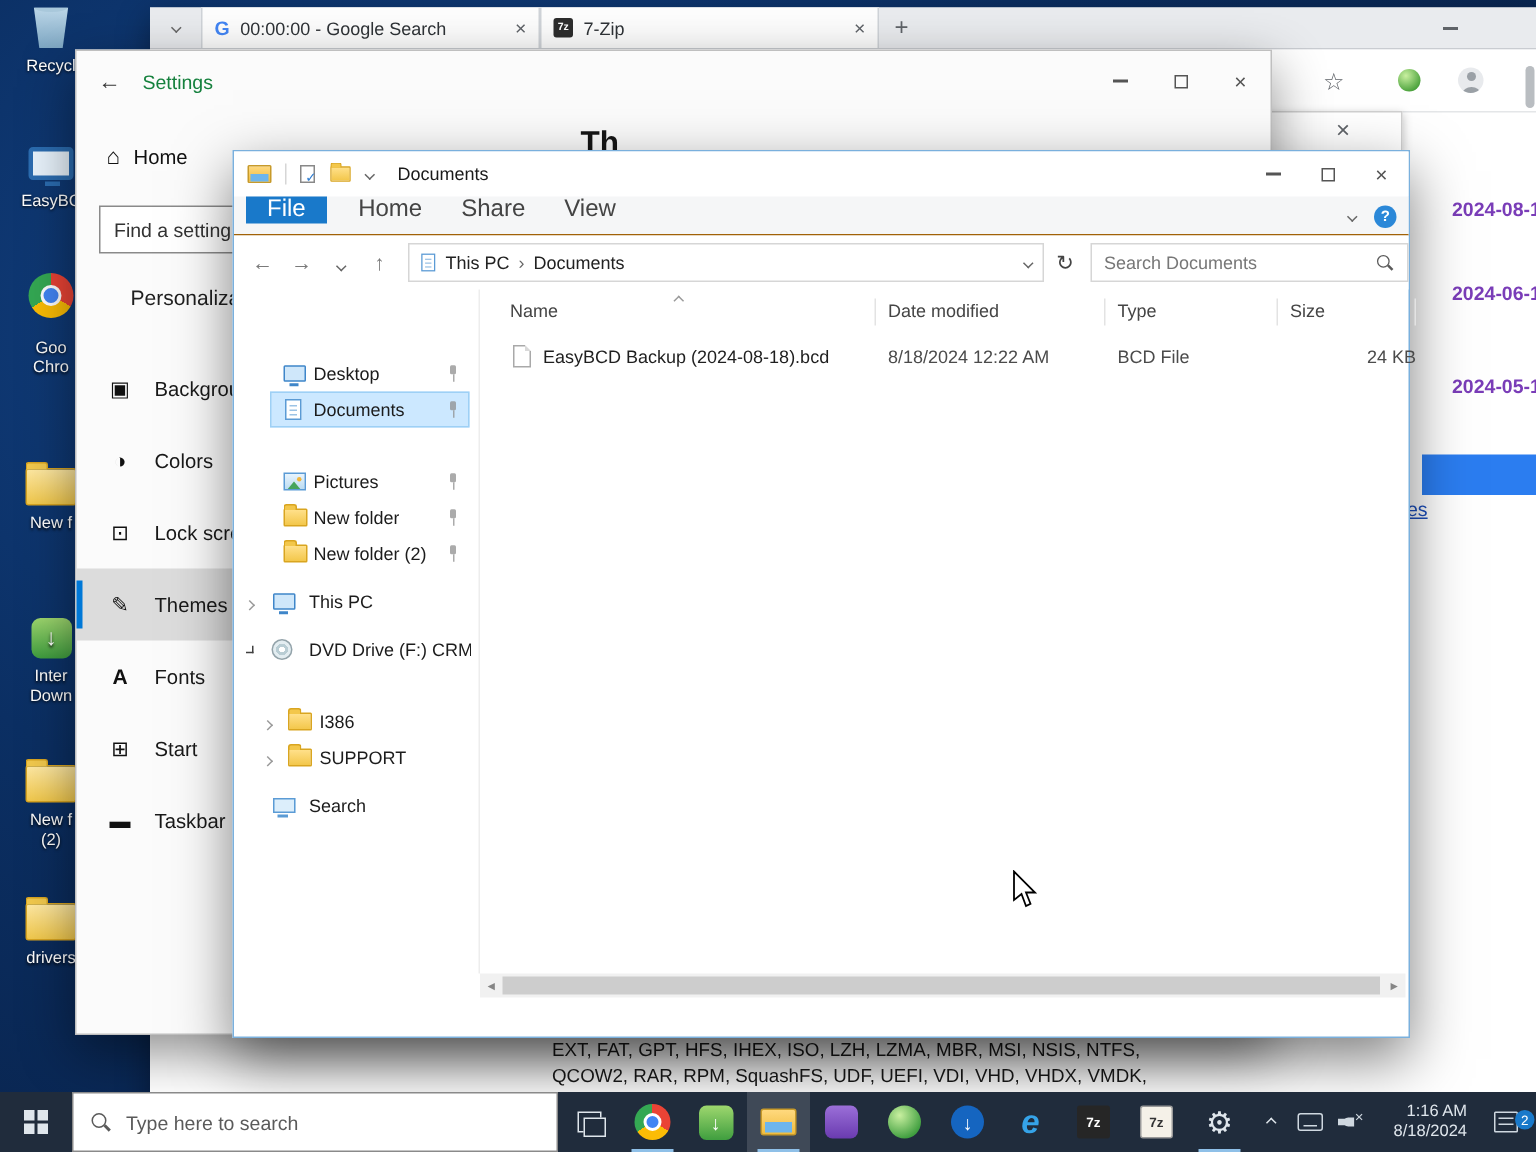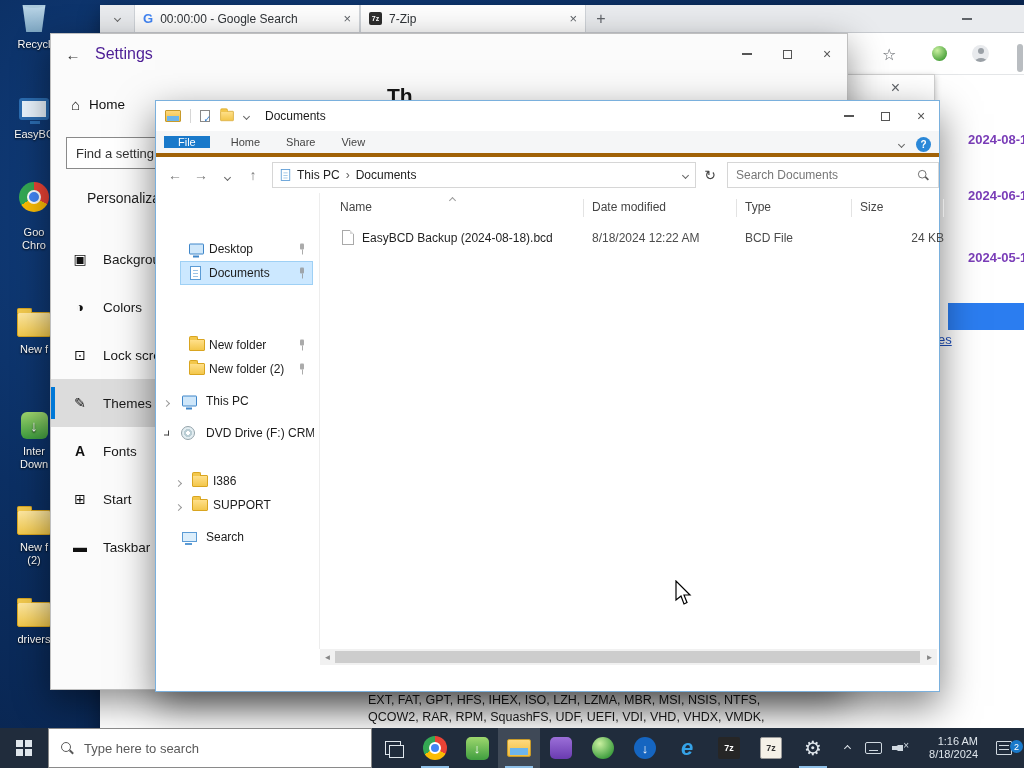--- a/index.html
+++ b/index.html
@@ -85,21 +85,21 @@
   .pg-sel{position:absolute;background:#2b7df0}
   .pg-link{position:absolute;color:#1d4fbd;font-size:13px;text-decoration:underline}
   .pg-formats{position:absolute;font-size:12.5px;color:#1a1a1a;white-space:nowrap;line-height:17px}
   .vchip{position:absolute;right:1px;top:44px;width:6px;height:28px;background:#b9bdc1;border-radius:3px;z-index:6}
   .notifbar{position:absolute;left:780px;top:74px;width:155px;height:27px;background:#fff;border:1px solid #cfcfcf;box-shadow:0 2px 6px rgba(0,0,0,.25);z-index:6;display:flex;align-items:center;justify-content:flex-end;padding-right:34px;color:#5f6368}
 
   
   .settings{left:50px;top:33px;width:798px;height:657px;background:#fbfbfb;z-index:10;box-shadow:0 12px 34px rgba(0,0,0,.45);border:1px solid #bfbfbf}
   .s-title{position:absolute;left:0;top:0;right:0;height:40px;display:flex;align-items:center}
   .s-back{width:44px;text-align:center;color:#333;font-size:15px}
-  .s-name{font-size:16px;color:#4c1d95}
+  .s-name{font-size:13px;color:#15803d}
   .s-ctrls{position:absolute;right:0;top:0;height:40px;display:flex}
   .wc{width:40px;height:100%;display:flex;align-items:center;justify-content:center;color:#555;font-size:14px}
   .s-home{position:absolute;left:20px;top:62px;display:flex;align-items:center;gap:9px;font-size:13.5px;color:#111}
   .s-home .g{font-size:15px}
   .s-search{position:absolute;left:15px;top:103px;width:205px;height:32px;border:1px solid #8a8a8a;background:#fff;display:flex;align-items:center;padding:0 9px}
   .s-search input{width:100%;font-size:13px;color:#222}
   .s-search input::placeholder{color:#333;opacity:1}
   .s-section{position:absolute;left:36px;top:156px;font-size:14px;color:#1f1f1f}
   .s-nav{position:absolute;left:0;top:201px;width:300px}
   .s-item{position:relative;height:48px;display:flex;align-items:center;gap:14px;padding-left:20px;font-size:13.5px;color:#191919}
@@ -117,21 +117,21 @@
   .s-frag{position:absolute;left:336px;top:50px;font-size:21px;font-weight:600;color:#151515}
 
   
   .explorer{left:155px;top:100px;width:785px;height:592px;background:#fff;z-index:20;border:1px solid #7ab0dd;box-shadow:0 14px 36px rgba(0,0,0,.5)}
   .e-title{position:absolute;left:0;top:0;right:0;height:30px;background:#fff;display:flex;align-items:center}
   .e-qat{display:flex;align-items:center;gap:9px;padding-left:9px}
   .qat-sep{width:1px;height:14px;background:#d6d6d6}
   .e-name{margin-left:16px;font-size:12px;color:#1a1a1a}
   .e-ctrls{position:absolute;right:0;top:0;height:30px;display:flex}
   .e-ctrls .wc{width:36px}
-  .ribbon{position:absolute;left:0;top:30px;right:0;height:26px;background:#f5f6f7;border-bottom:4px solid #a16207;display:flex;align-items:center;font-size:11px;color:#444}
+  .ribbon{position:absolute;left:0;top:30px;right:0;height:26px;background:#f5f6f7;border-bottom:1px solid #a16207;display:flex;align-items:flex-start;font-size:16px;color:#444}
   .rtab{display:flex;align-items:center;padding:0 13px}
   .rtab.file{background:#1979ca;color:#fff;margin-left:8px;padding:0 14px}
   .r-right{position:absolute;right:8px;top:0;height:26px;display:flex;align-items:center;gap:12px}
   .addr{position:absolute;left:0;top:56px;right:0;height:36px;background:#fff;display:flex;align-items:center}
   .a-btn{width:26px;text-align:center;color:#7a7a7a;font-size:14px}
   .a-box{margin-left:6px;width:424px;height:26px;border:1px solid #d6d6d6;display:flex;align-items:center;gap:6px;padding:0 7px;font-size:12px;color:#222}
   .a-box .spacer{flex:1}
   .a-refresh{width:28px;text-align:center;color:#444;font-size:14px}
   .a-search{margin-left:3px;width:212px;height:26px;border:1px solid #d6d6d6;display:flex;align-items:center;padding:0 8px}
   .a-search input{flex:1;font-size:12px;color:#222}
@@ -384,20 +384,25 @@
       <span class="ic-monitor" style="left:33px"></span>
       <span class="lbl" style="left:53px">Desktop</span>
       <span class="pin"></span>
     </div>
     <div class="nrow" style="top:68px">
       <span class="nsel" style="transform:none;top:0"></span>
       <span class="ic-doc" style="left:34px"></span>
       <span class="lbl" style="left:53px">Documents</span>
       <span class="pin"></span>
     </div>
+    <div class="nrow" style="top:116px">
+      <span class="ic-pic" style="left:33px"></span>
+      <span class="lbl" style="left:53px">Pictures</span>
+      <span class="pin"></span>
+    </div>
     <div class="nrow" style="top:140px">
       <span class="ic-folder" style="left:33px"></span>
       <span class="lbl" style="left:53px">New folder</span>
       <span class="pin"></span>
     </div>
     <div class="nrow" style="top:164px">
       <span class="ic-folder" style="left:33px"></span>
       <span class="lbl" style="left:53px">New folder (2)</span>
       <span class="pin"></span>
     </div>

